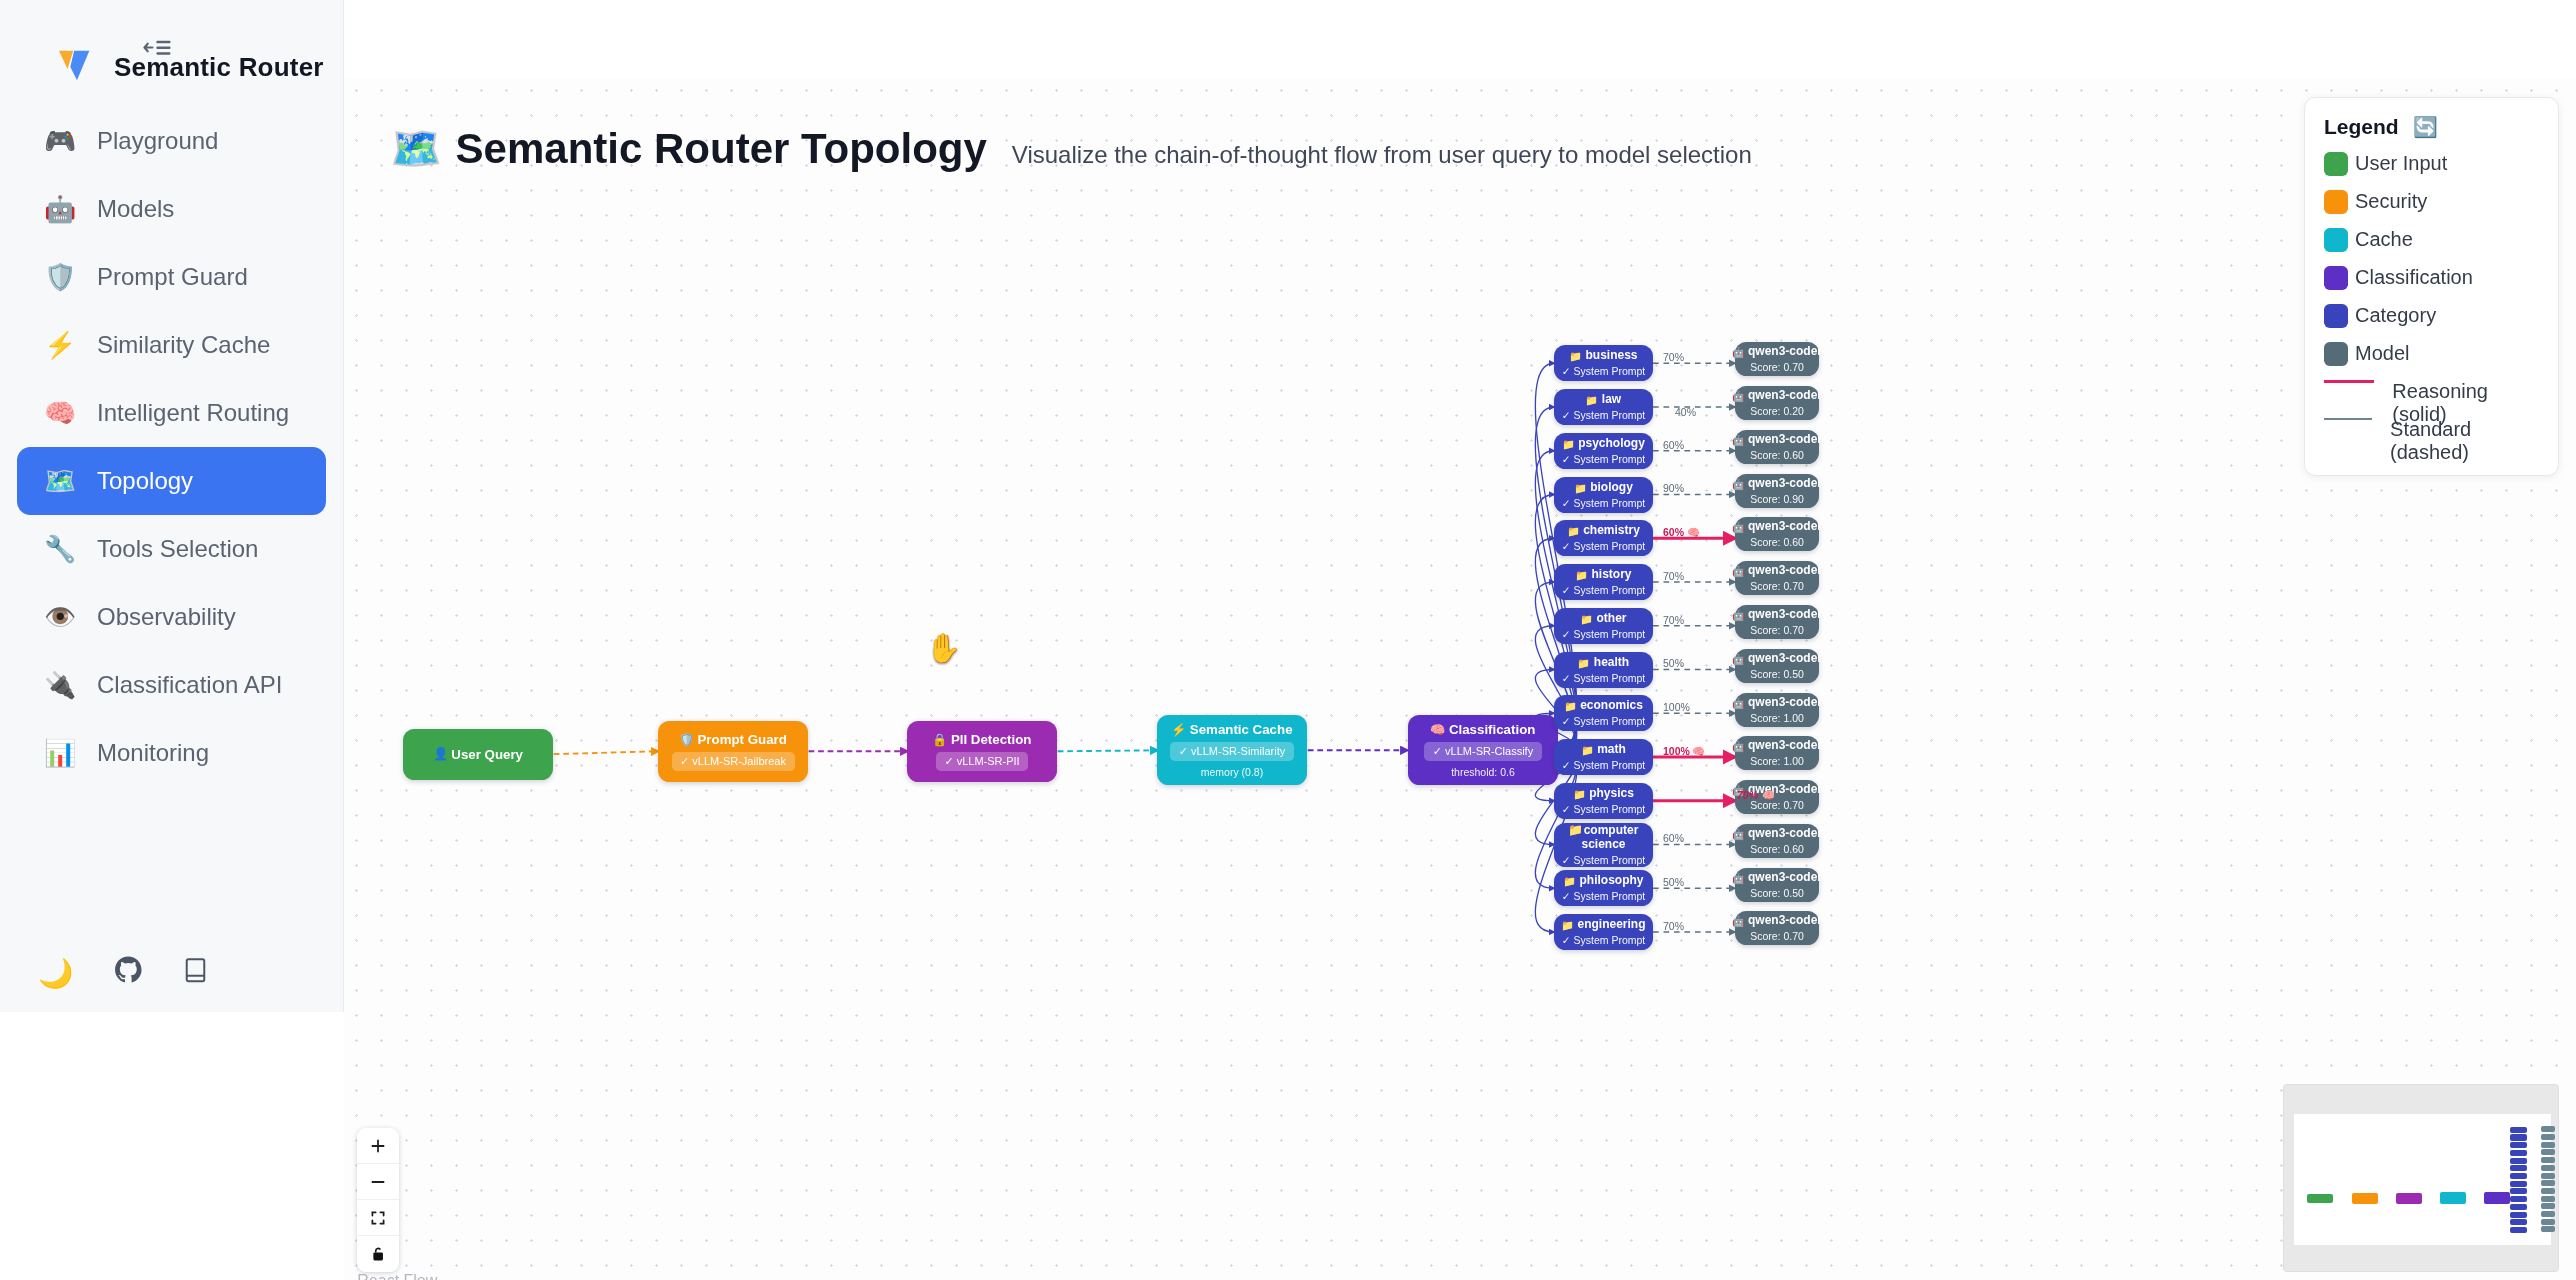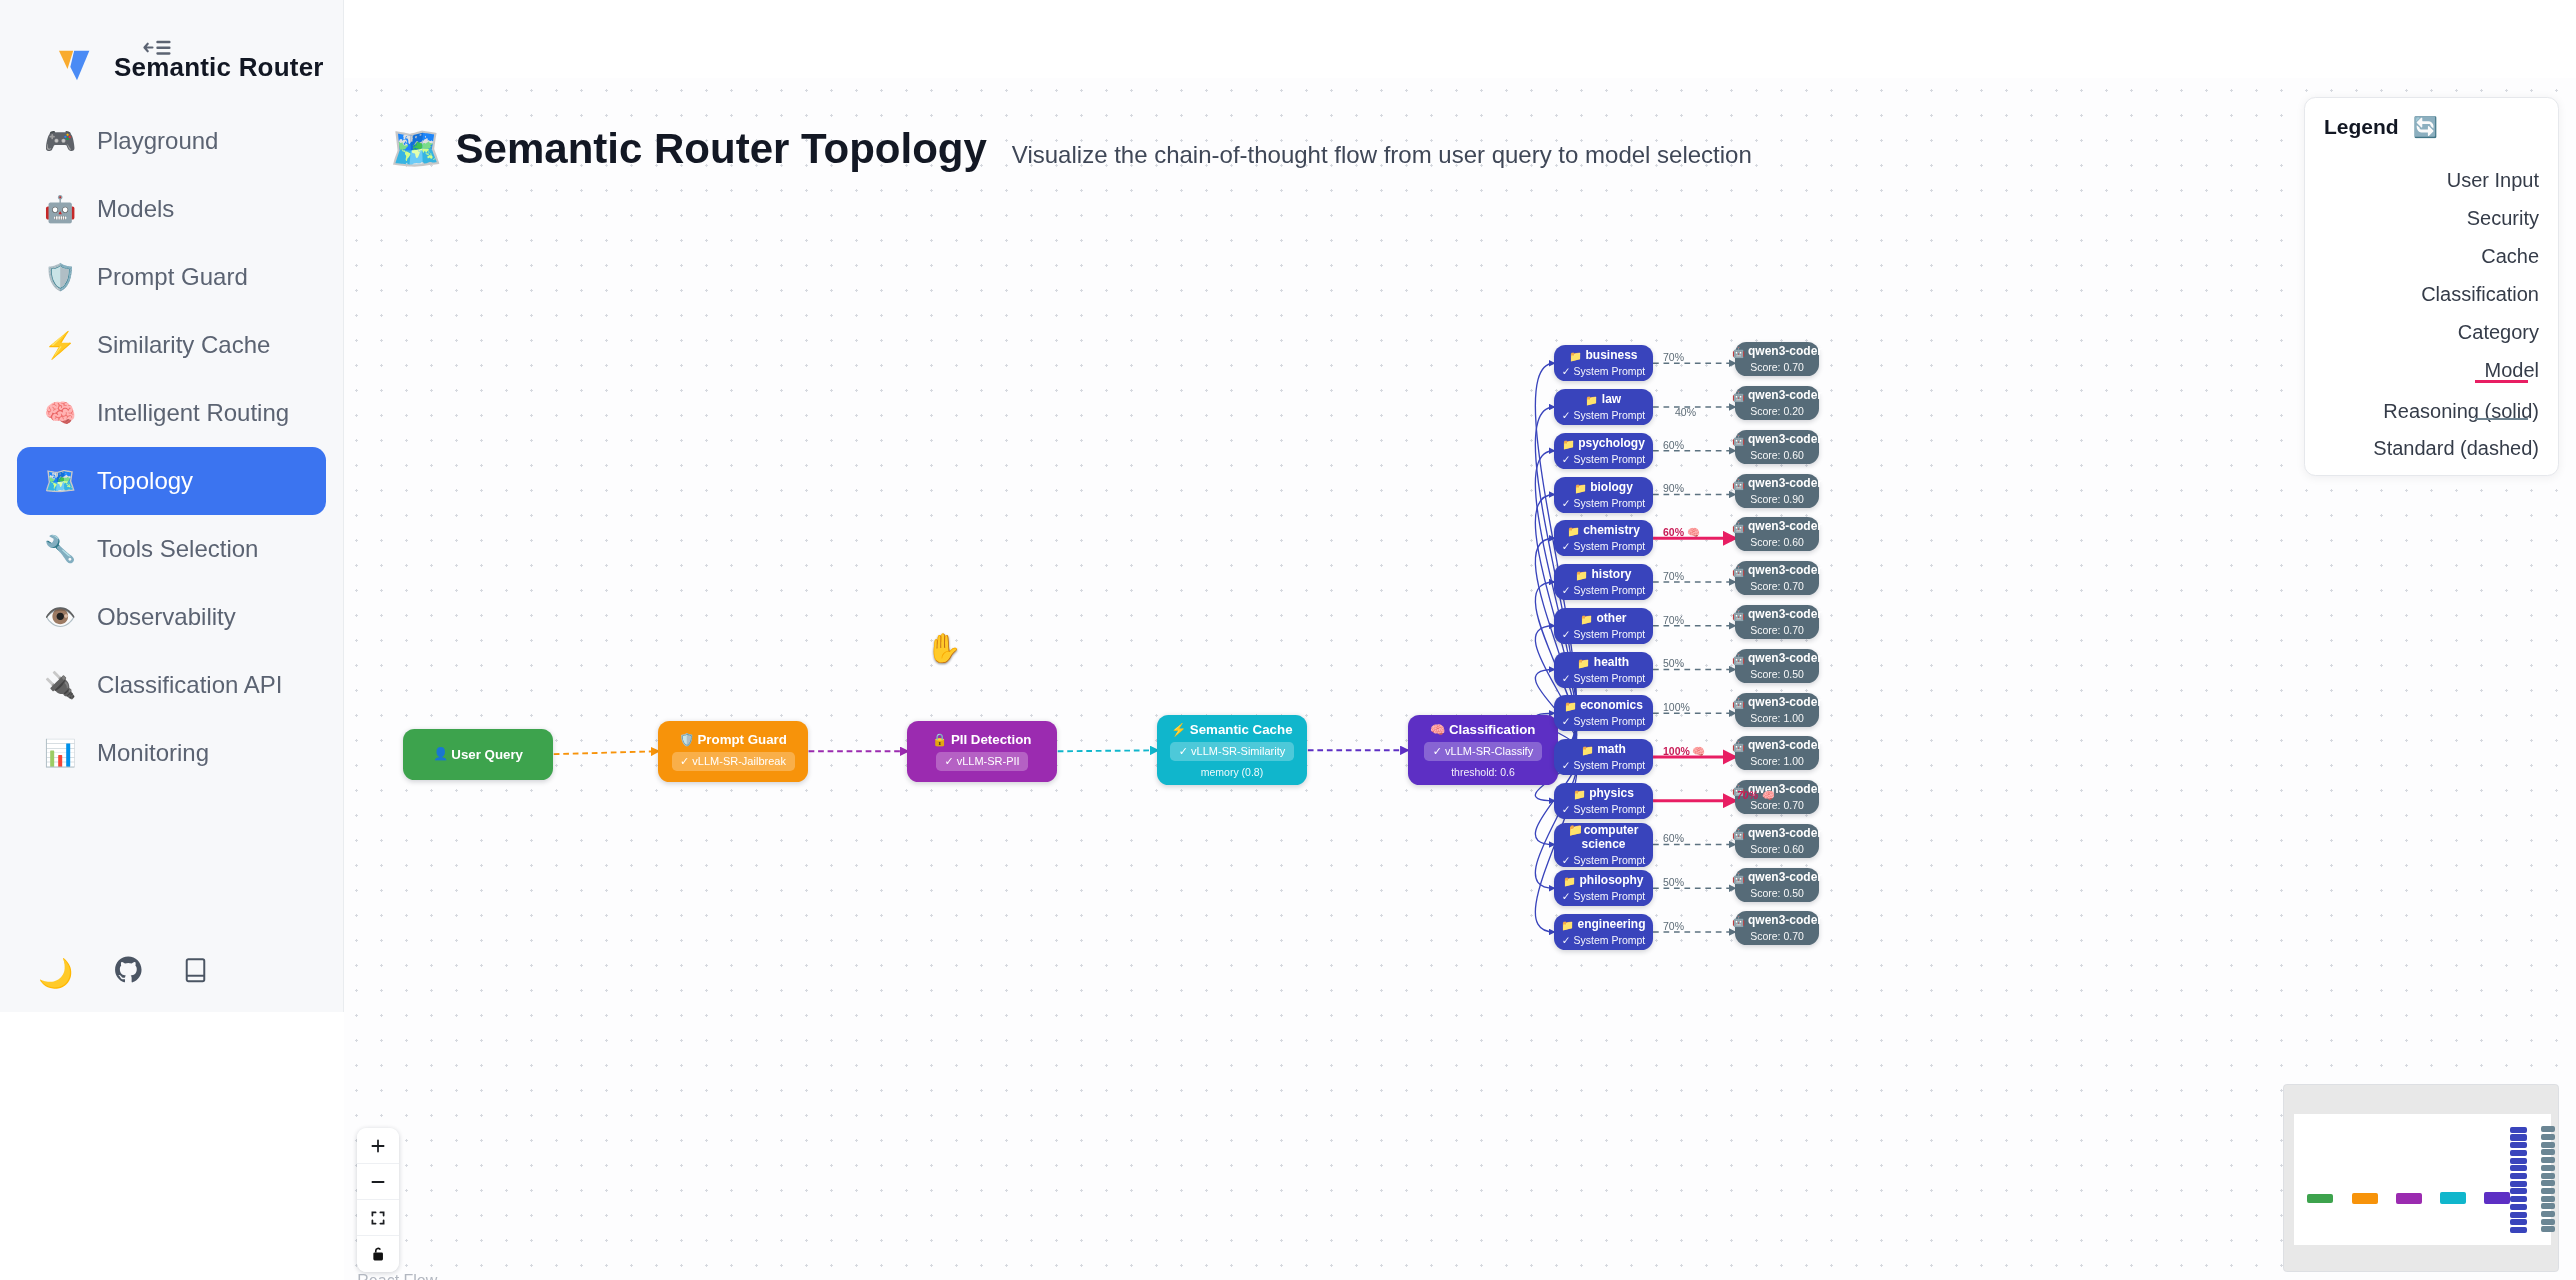--- a/index.html
+++ b/index.html
@@ -133,21 +133,21 @@
     width: 255px;
     background: #fff; border: 1px solid #e6e8ec; border-radius: 11.4px;
     padding: 17px 19px 19px 19px;
     box-shadow: 0 1.9px 9.5px rgba(16,24,40,.06);
   }
   .legend-head {
     display: flex; align-items: center; gap: 15px; margin-bottom: 13.3px;
   }
   .legend-title { font-size: 21px; font-weight: bold; color: #121723; }
   .legend-refresh { font-size: 20px; cursor: pointer; }
-  .legend-row { display: flex; align-items: flex-end; gap: 17px; height: 38px; flex-direction: column; }
+  .legend-row { display: flex; align-items: flex-start; gap: 7px; height: 38px; }
   .sw { width: 24px; height: 24px; border-radius: 5.7px; }
   .legend-label { font-size: 20px; color: #353c49; }
   .line-sw { width: 53px; height: 0; }
   .line-solid { border-top: 3.8px solid #e81e63; }
   .line-dash  { border-top: 2.9px solid #6f8491; }
 
   
   .controls {
     position: absolute; left: 354px; bottom: 7.6px;
     width: 42px; background: #fff; border-radius: 9.5px;

